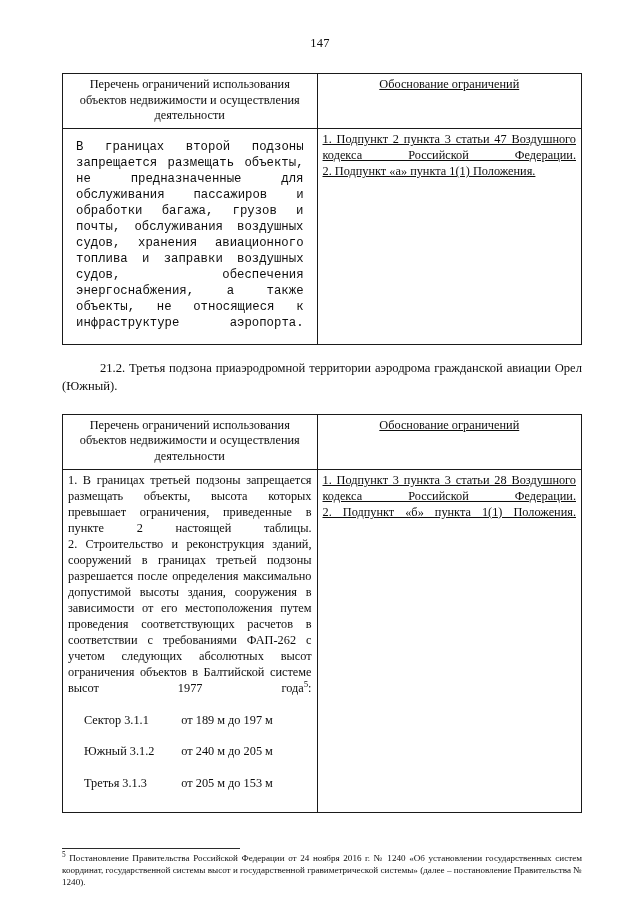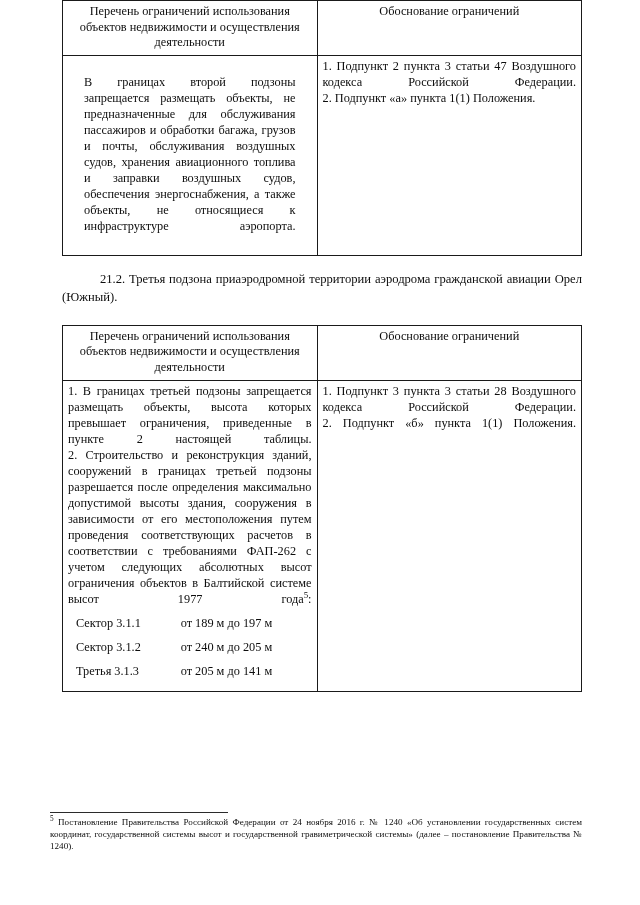--- a/index.html
+++ b/index.html
@@ -45,60 +45,61 @@
     padding: 3px 5px 4px 5px;
     font-weight: normal;
   }
   th.head-cell {
     text-align: center;
     vertical-align: middle;
     padding: 4px 6px 6px 6px;
     line-height: 1.28;
   }
   .col-left { width: 49%; }
-  .col-right { width: 51%; }
+  .col-right { width: 51%; text-decoration: underline; }
   .just-full p {
-    margin: 16px;
+    margin: 8px;
     text-align: justify;
+    font-family: Liberation Mono, monospace;
   }
   .cellblock p {
     margin: 0;
   }
   .spread {
     text-align: justify;
     text-align-last: justify;
   }
   .para-indent {
     margin: 14px 0 0 0;
     text-indent: 38px;
     font-size: 12.6px;
     line-height: 1.45;
     text-align: justify;
   }
   .gap-between {
     height: 18px;
   }
   .sector-line {
     display: flex;
-    margin: 8px;
+    margin: 16px;
   }
   .sector-line .sname {
     width: 46%;
   }
   .sector-line .srange {
     width: 54%;
   }
   sup {
     font-size: 0.72em;
     vertical-align: super;
     line-height: 0;
   }
   .footnote-wrap {
     position: absolute;
-    left: 50px;
+    left: 62px;
     right: 58px;
     top: 812px;
   }
   .footnote-rule {
     width: 178px;
     height: 0;
     border-top: 1px solid #2b2b2b;
     margin-bottom: 4px;
   }
   .footnote-text {
@@ -109,20 +110,21 @@
   }
   .footnote-text sup {
     font-size: 0.8em;
   }
 </style>
 </head>
 <body>
 
 <div class="page">
 
+  <div class="page-number">147</div>
 
   <div class="content">
 
     <table class="doc-table">
       <tbody>
           <tr>
         <th class="head-cell col-left">Перечень ограничений использования объектов недвижимости и осуществления деятельности</th>
         <th class="head-cell col-right">Обоснование ограничений</th>
       </tr>
       <tr>
@@ -149,26 +151,26 @@
       </tr>
       <tr>
         <td class="col-left cellblock">
           <p class="spread">1. В границах третьей подзоны запрещается размещать объекты, высота которых превышает ограничения, приведенные в пункте 2 настоящей таблицы.</p>
           <p class="spread"><span>2. Строительство и реконструкция зданий, сооружений в границах третьей подзоны разрешается после определения максимально допустимой высоты здания, сооружения в зависимости от его местоположения путем проведения соответствующих расчетов в соответствии с требованиями ФАП-262 с учетом следующих абсолютных высот ограничения объектов в Балтийской системе высот 1977 года</span><sup>5</sup><span>:</span></p>
           <div class="sector-line">
             <span class="sname">Сектор 3.1.1</span>
             <span class="srange">от 189 м до 197 м</span>
           </div>
           <div class="sector-line">
-            <span class="sname">Сектор 3.1.2</span>
+            <span class="sname">Южный 3.1.2</span>
             <span class="srange">от 240 м до 205 м</span>
           </div>
           <div class="sector-line">
             <span class="sname">Третья 3.1.3</span>
-            <span class="srange">от 205 м до 141 м</span>
+            <span class="srange">от 205 м до 153 м</span>
           </div>
         </td>
         <td class="col-right cellblock">
           <p class="spread">1. Подпункт 3 пункта 3 статьи 28 Воздушного кодекса Российской Федерации.</p>
           <p class="spread">2. Подпункт «б» пункта 1(1) Положения.</p>
         </td>
       </tr>
     </tbody>
       </table>
 

